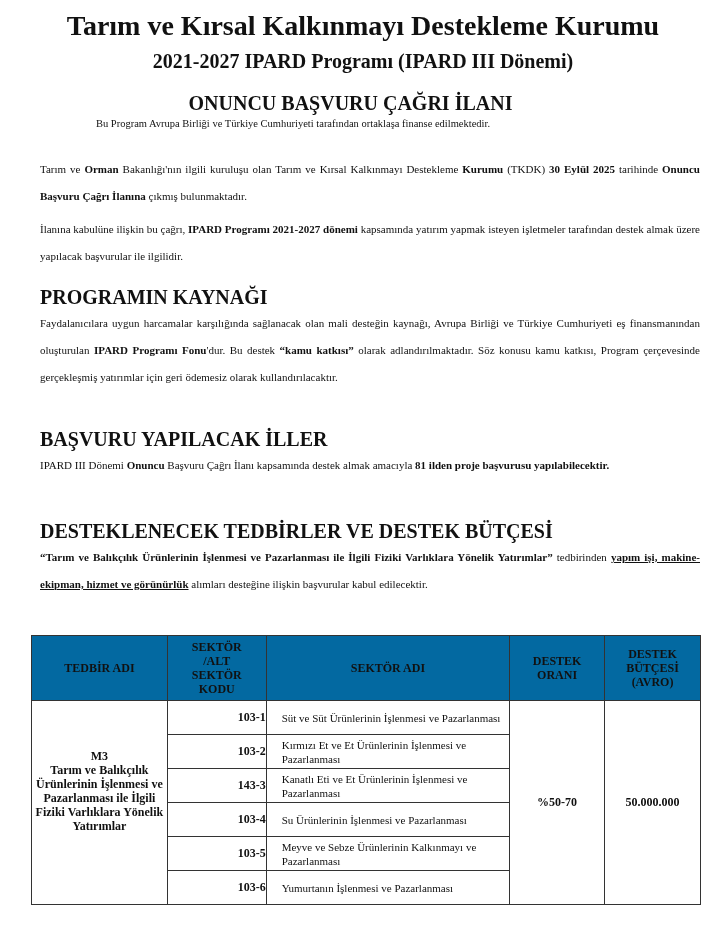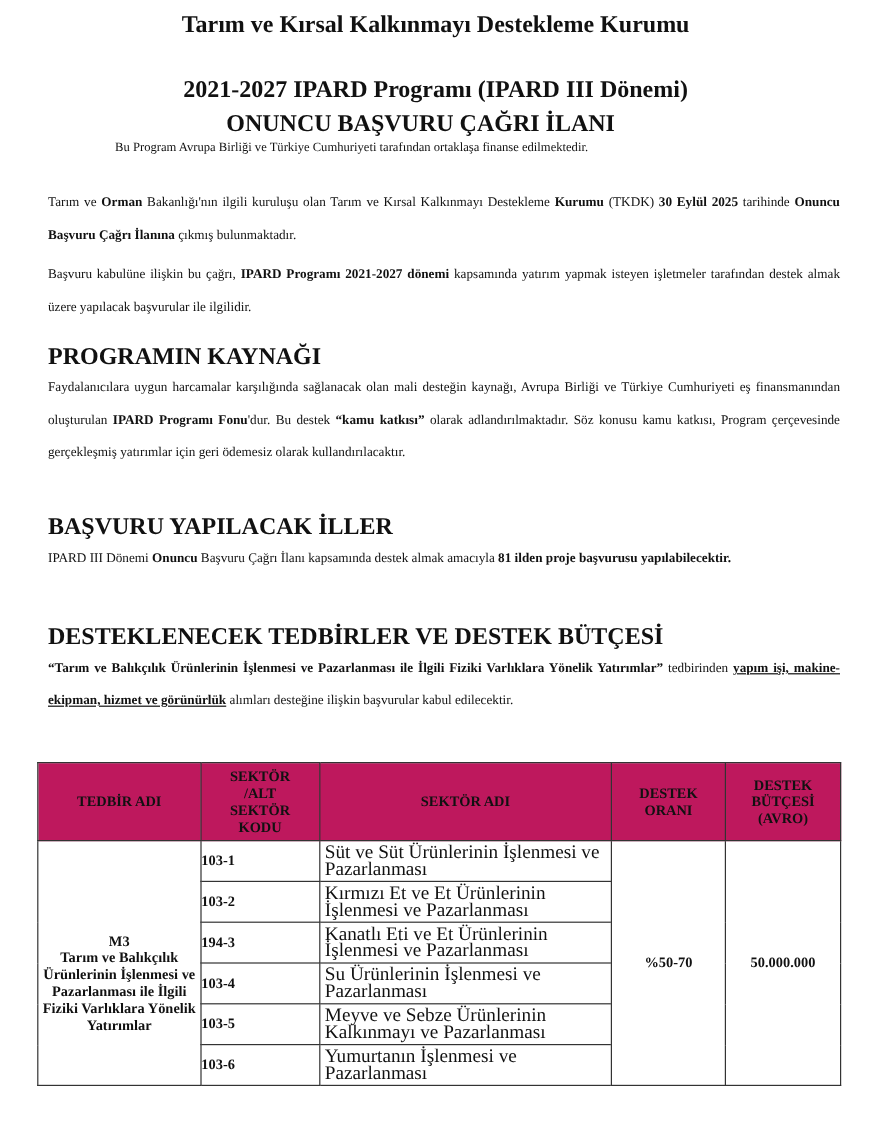--- a/index.html
+++ b/index.html
@@ -1,51 +1,51 @@
 <!DOCTYPE html>
 <html><head>
 <meta charset="utf-8">
 <style>
   html, body { margin:0; padding:0; background:#fff; }
   body { width:726px; height:938px; position:relative; overflow:hidden;
          font-family:"Liberation Serif","DejaVu Serif",serif; color:#111; }
   .center { text-align:center; }
-  .t1 { position:absolute; left:0; width:726px; top:10px; font-size:20px; font-weight:bold; }
-  .t2 { position:absolute; left:0; width:726px; top:50px; font-size:20px; font-weight:bold;margin-top:14px; }
+  .t1 { position:absolute; left:0; width:726px; top:10px; font-size:28px; font-weight:bold; }
+  .t2 { position:absolute; left:0; width:726px; top:50px; font-size:20px; font-weight:bold; }
   .t3 { position:absolute; left:0; width:701px; top:92px; font-size:20px; font-weight:bold; }
   .t4 { position:absolute; left:0; width:586px; top:118px; font-size:10.5px; }
   .para { position:absolute; left:40px; width:660px; font-size:11px; line-height:27px; }
   .just { text-align:justify; text-align-last:left; }
   .h { position:absolute; left:40px; font-size:20px; font-weight:bold; }
   b { font-weight:bold; }
   u { text-decoration:underline; }
   table { position:absolute; left:31px; top:635px; width:670px; border-collapse:collapse;
           font-family:"Liberation Serif",serif; }
   th, td { border:1.5px solid #333; padding:0; }
-  th { background:#be185d; font-size:12px; font-weight:bold; text-align:center; line-height:14px; height:64px; }
-  td.code { font-weight:bold; font-size:12px; text-align:left; }
-  td.name { font-size:16px; padding-left:4px; line-height:14px; }
-  td.measure { font-weight:bold; font-size:12px; text-align:center; vertical-align:top; padding-top:76px; line-height:14px; }
+  th { background:#0369a1; font-size:12px; font-weight:bold; text-align:center; line-height:14px; height:64px; }
+  td.code { font-weight:bold; font-size:12px; text-align:right; }
+  td.name { font-size:11px; padding-left:15px; line-height:14px; }
+  td.measure { font-weight:bold; font-size:12px; text-align:center; vertical-align:top; padding-top:48px; line-height:14px; }
   td.big { font-weight:bold; font-size:12px; text-align:center; vertical-align:middle; }
   tr.r td { height:33px; }
 </style>
 </head>
 <body>
 
 <div class="t1 center">Tarım ve Kırsal Kalkınmayı Destekleme Kurumu</div>
 <div class="t2 center">2021-2027 IPARD Programı (IPARD III Dönemi)</div>
 <div class="t3 center">ONUNCU BAŞVURU ÇAĞRI İLANI</div>
 <div class="t4 center">Bu Program Avrupa Birliği ve Türkiye Cumhuriyeti tarafından ortaklaşa finanse edilmektedir.</div>
 
 <div class="para just" style="top:156px">
   <span>Tarım ve </span><b>Orman</b><span> Bakanlığı'nın ilgili kuruluşu olan Tarım ve Kırsal Kalkınmayı Destekleme </span><b>Kurumu</b><span> (TKDK) </span><b>30 Eylül 2025</b><span> tarihinde </span><b>Onuncu Başvuru Çağrı İlanına</b><span> çıkmış bulunmaktadır.</span>
 </div>
 
 <div class="para just" style="top:216px">
-  <span>Başvuru kabulüne ilişkin bu çağrı, </span><b>IPARD Programı 2021-2027 dönemi</b><span> kapsamında yatırım yapmak isteyen işletmeler tarafından destek almak üzere yapılacak başvurular ile ilgilidir.</span>
+  <span>İlanına kabulüne ilişkin bu çağrı, </span><b>IPARD Programı 2021-2027 dönemi</b><span> kapsamında yatırım yapmak isteyen işletmeler tarafından destek almak üzere yapılacak başvurular ile ilgilidir.</span>
 </div>
 
 <div class="h" style="top:286px">PROGRAMIN KAYNAĞI</div>
 <div class="para just" style="top:310px">
   <span>Faydalanıcılara uygun harcamalar karşılığında sağlanacak olan mali desteğin kaynağı, Avrupa Birliği ve Türkiye Cumhuriyeti eş finansmanından oluşturulan </span><b>IPARD Programı Fonu</b><span>'dur. Bu destek </span><b>“kamu katkısı”</b><span> olarak adlandırılmaktadır. Söz konusu kamu katkısı, Program çerçevesinde gerçekleşmiş yatırımlar için geri ödemesiz olarak kullandırılacaktır.</span>
 </div>
 
 <div class="h" style="top:428px">BAŞVURU YAPILACAK İLLER</div>
 <div class="para" style="top:452px">
   <span>IPARD III Dönemi </span><b>Onuncu</b><span> Başvuru Çağrı İlanı kapsamında destek almak amacıyla </span><b>81 ilden proje başvurusu yapılabilecektir.</b>
@@ -80,21 +80,21 @@
     <td class="code">103-1</td>
     <td class="name">Süt ve Süt Ürünlerinin İşlenmesi ve Pazarlanması</td>
     <td class="big" rowspan="6">%50-70</td>
     <td class="big" rowspan="6">50.000.000</td>
   </tr>
   <tr class="r">
     <td class="code">103-2</td>
     <td class="name">Kırmızı Et ve Et Ürünlerinin İşlenmesi ve Pazarlanması</td>
   </tr>
   <tr class="r">
-    <td class="code">194-3</td>
+    <td class="code">143-3</td>
     <td class="name">Kanatlı Eti ve Et Ürünlerinin İşlenmesi ve Pazarlanması</td>
   </tr>
   <tr class="r">
     <td class="code">103-4</td>
     <td class="name">Su Ürünlerinin İşlenmesi ve Pazarlanması</td>
   </tr>
   <tr class="r">
     <td class="code">103-5</td>
     <td class="name">Meyve ve Sebze Ürünlerinin Kalkınmayı ve Pazarlanması</td>
   </tr>

